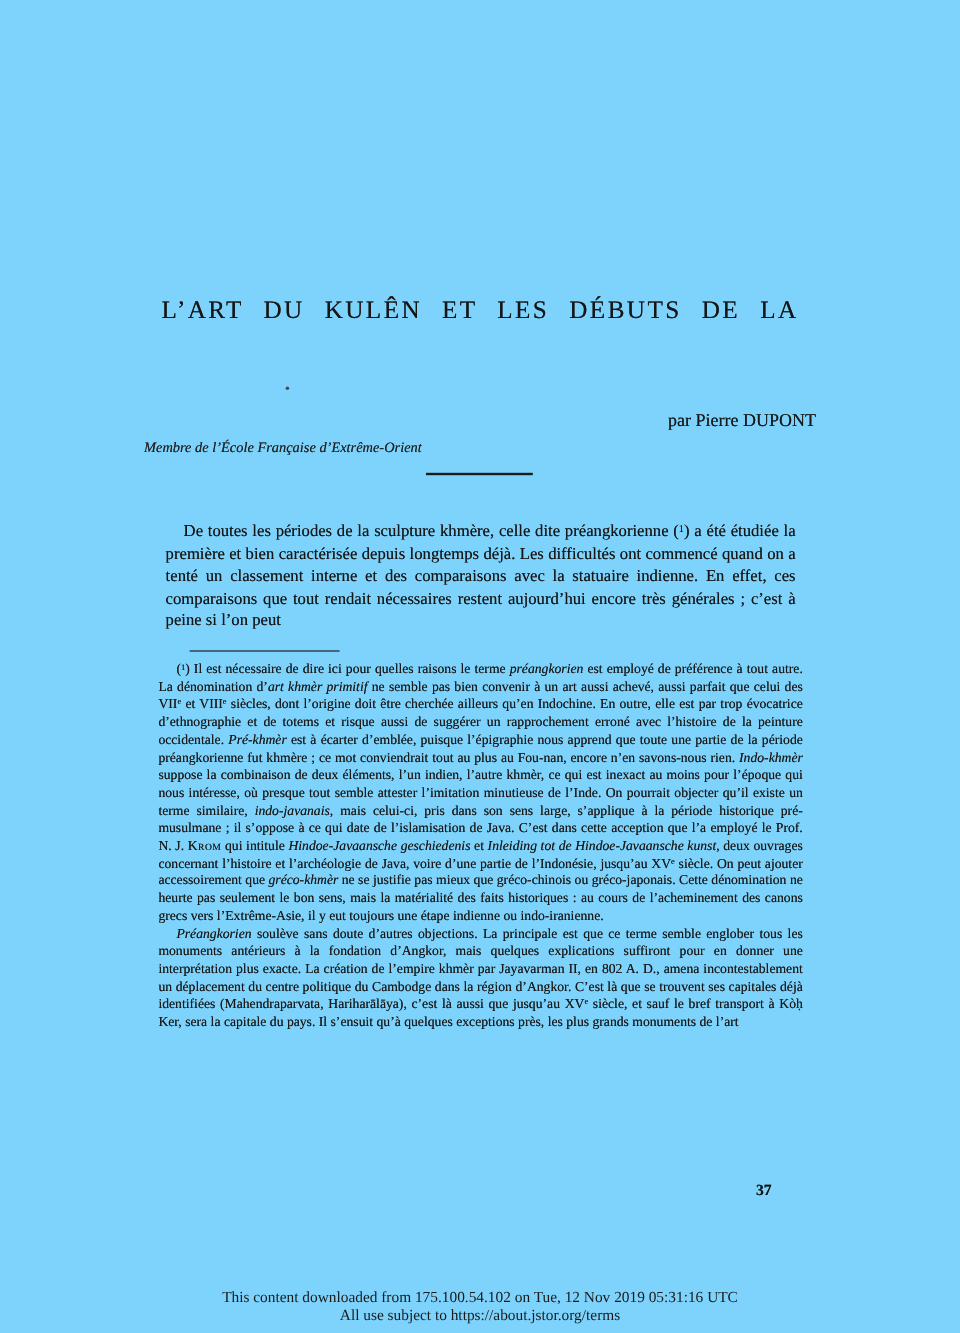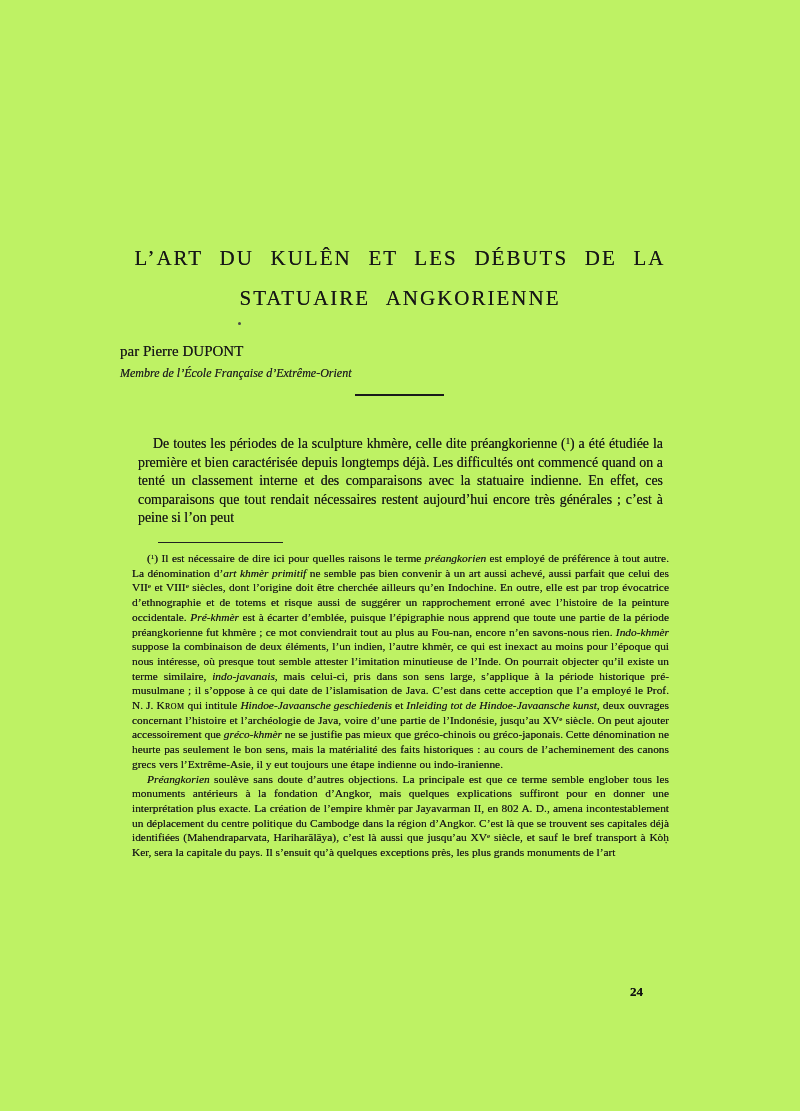--- a/index.html
+++ b/index.html
@@ -4,41 +4,41 @@
 <style>
   html, body { margin: 0; padding: 0; }
   body {
     width: 800px; height: 1111px;
     background: #ffffff;
     font-family: "Liberation Serif", "DejaVu Serif", serif;
   }
   .page {
     position: relative;
     width: 800px; height: 1111px;
-    background: #bef264;
+    background: #7dd3fc;
     overflow: hidden;
     color: #1b1b1b;
   }
   .scan { text-shadow: 0 0 0.5px rgba(25,25,25,0.75); }
 
   .title-block {
     position: absolute; top: 238px; left: 120px; width: 560px;
     text-align: center;
     font-size: 21px; line-height: 40px;
     letter-spacing: 2px; word-spacing: 0.45em;
     color: #161616;
   }
   .artifact-dot {
     position: absolute; top: 322px; left: 238px;
     width: 3px; height: 3px; border-radius: 50%;
     background: #4a4a4a;
   }
   .byline {
     position: absolute; top: 343px; left: 120px; width: 560px;
-    text-align: left; font-size: 15px; color: #181818;
+    text-align: right; font-size: 15px; color: #181818;
   }
   .affiliation {
     position: absolute; top: 366px; left: 120px; width: 560px;
     text-align: left; font-size: 12px; font-style: italic;
     color: #222;
   }
   .head-rule {
     position: absolute; top: 394px; left: 355px;
     width: 89px; height: 2px; background: #1a1a1a;
   }
@@ -77,21 +77,20 @@
     color: #1a1a1a;
   }
 </style>
 </head>
 <body>
 
 <div class="page">
 
   <div class="title-block scan">
     <div>L’ART DU KULÊN ET LES DÉBUTS DE LA</div>
-    <div>STATUAIRE ANGKORIENNE</div>
   </div>
 
   <div class="artifact-dot"></div>
 
   <div class="byline scan">par Pierre DUPONT</div>
 
   <div class="affiliation scan">Membre de l’École Française d’Extrême-Orient</div>
 
   <div class="head-rule"></div>
 
@@ -99,18 +98,20 @@
     <p><span>De toutes les périodes de la sculpture khmère, celle dite préangkorienne (</span><span class="sup">1</span><span>) a été étudiée la première et bien caractérisée depuis longtemps déjà. Les difficultés ont commencé quand on a tenté un classement interne et des comparaisons avec la statuaire indienne. En effet, ces comparaisons que tout rendait nécessaires restent aujourd’hui encore très générales ; c’est à peine si l’on peut</span></p>
   </div>
 
   <div class="footnote-rule"></div>
 
   <div class="footnotes scan">
     <p><span>(</span><span class="sup">1</span><span>) Il est nécessaire de dire ici pour quelles raisons le terme </span><span class="it">préangkorien</span><span> est employé de préférence à tout autre. La dénomination d’</span><span class="it">art khmèr primitif</span><span> ne semble pas bien convenir à un art aussi achevé, aussi parfait que celui des VII</span><span class="sup">e</span><span> et VIII</span><span class="sup">e</span><span> siècles, dont l’origine doit être cherchée ailleurs qu’en Indochine. En outre, elle est par trop évocatrice d’ethnographie et de totems et risque aussi de suggérer un rapprochement erroné avec l’histoire de la peinture occidentale. </span><span class="it">Pré-khmèr</span><span> est à écarter d’emblée, puisque l’épigraphie nous apprend que toute une partie de la période préangkorienne fut khmère ; ce mot conviendrait tout au plus au Fou-nan, encore n’en savons-nous rien. </span><span class="it">Indo-khmèr</span><span> suppose la combinaison de deux éléments, l’un indien, l’autre khmèr, ce qui est inexact au moins pour l’époque qui nous intéresse, où presque tout semble attester l’imitation minutieuse de l’Inde. On pourrait objecter qu’il existe un terme similaire, </span><span class="it">indo-javanais</span><span>, mais celui-ci, pris dans son sens large, s’applique à la période historique pré-musulmane ; il s’oppose à ce qui date de l’islamisation de Java. C’est dans cette acception que l’a employé le Prof. N. J. </span><span class="sc">Krom</span><span> qui intitule </span><span class="it">Hindoe-Javaansche geschiedenis</span><span> et </span><span class="it">Inleiding tot de Hindoe-Javaansche kunst</span><span>, deux ouvrages concernant l’histoire et l’archéologie de Java, voire d’une partie de l’Indonésie, jusqu’au XV</span><span class="sup">e</span><span> siècle. On peut ajouter accessoirement que </span><span class="it">gréco-khmèr</span><span> ne se justifie pas mieux que gréco-chinois ou gréco-japonais. Cette dénomination ne heurte pas seulement le bon sens, mais la matérialité des faits historiques : au cours de l’acheminement des canons grecs vers l’Extrême-Asie, il y eut toujours une étape indienne ou indo-iranienne.</span></p>
     <p><span class="it">Préangkorien</span><span> soulève sans doute d’autres objections. La principale est que ce terme semble englober tous les monuments antérieurs à la fondation d’Angkor, mais quelques explications suffiront pour en donner une interprétation plus exacte. La création de l’empire khmèr par Jayavarman II, en 802 A. D., amena incontestablement un déplacement du centre politique du Cambodge dans la région d’Angkor. C’est là que se trouvent ses capitales déjà identifiées (Mahendraparvata, Hariharālāya), c’est là aussi que jusqu’au XV</span><span class="sup">e</span><span> siècle, et sauf le bref transport à Kòḥ Ker, sera la capitale du pays. Il s’ensuit qu’à quelques exceptions près, les plus grands monuments de l’art</span></p>
   </div>
 
-  <div class="page-number scan">24</div>
+  <div class="page-number scan">37</div>
 
   <div class="jstor-footer">
+    <div>This content downloaded from 175.100.54.102 on Tue, 12 Nov 2019 05:31:16 UTC</div>
+    <div>All use subject to https://about.jstor.org/terms</div>
   </div>
 
 </div>
 
 </body></html>

